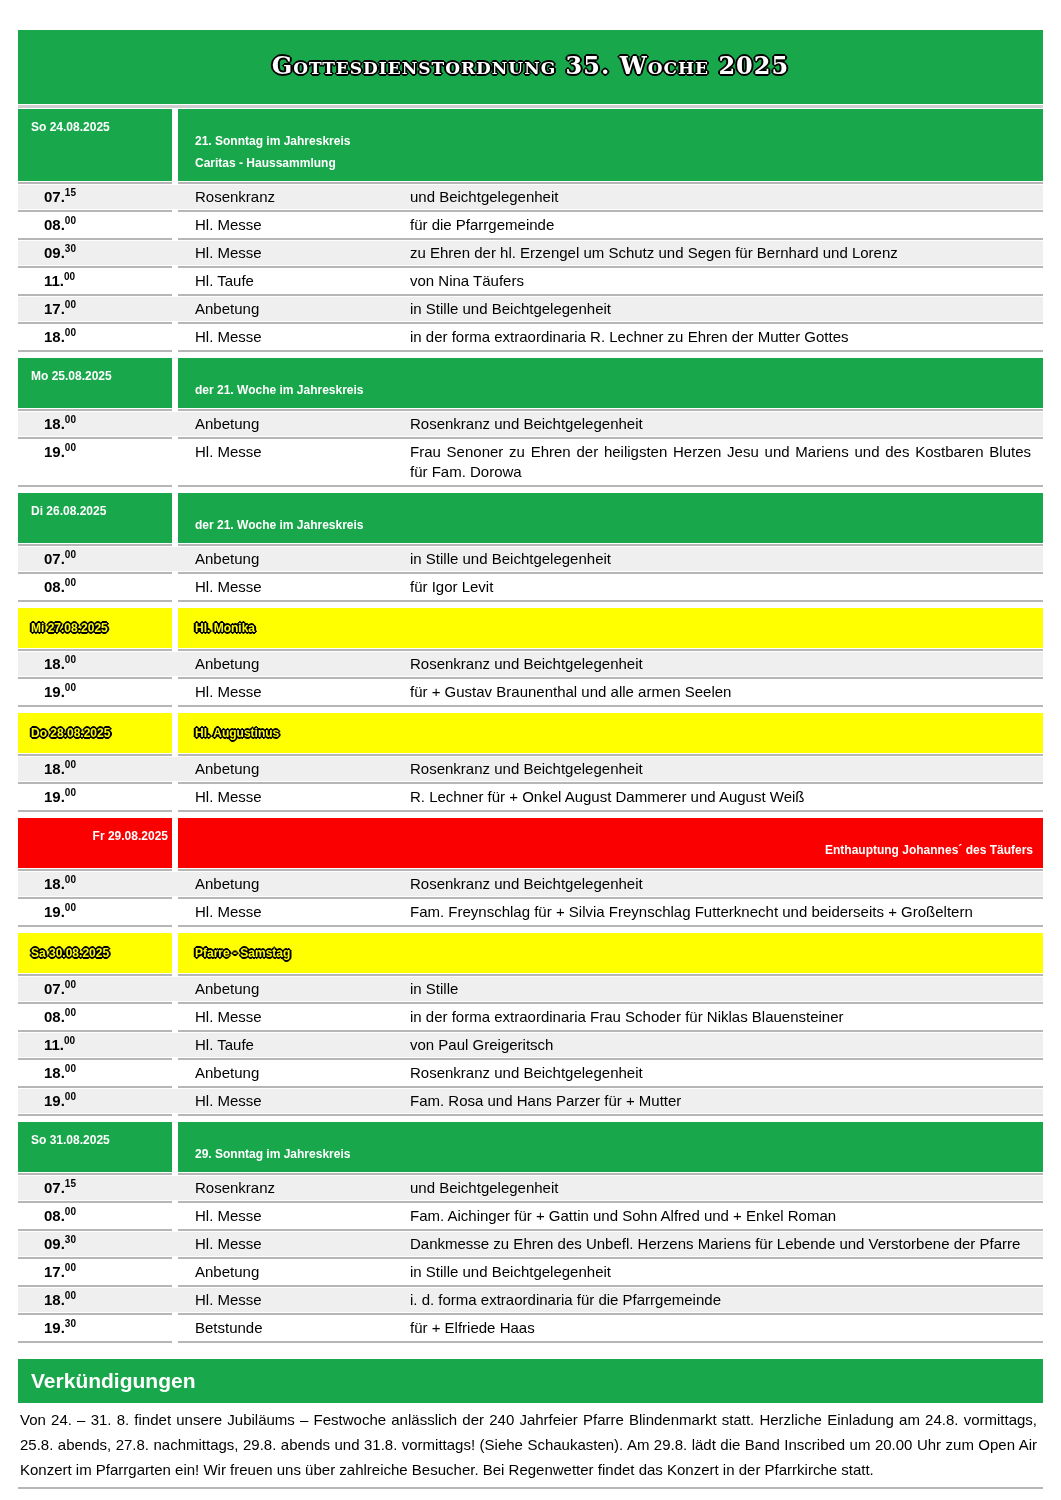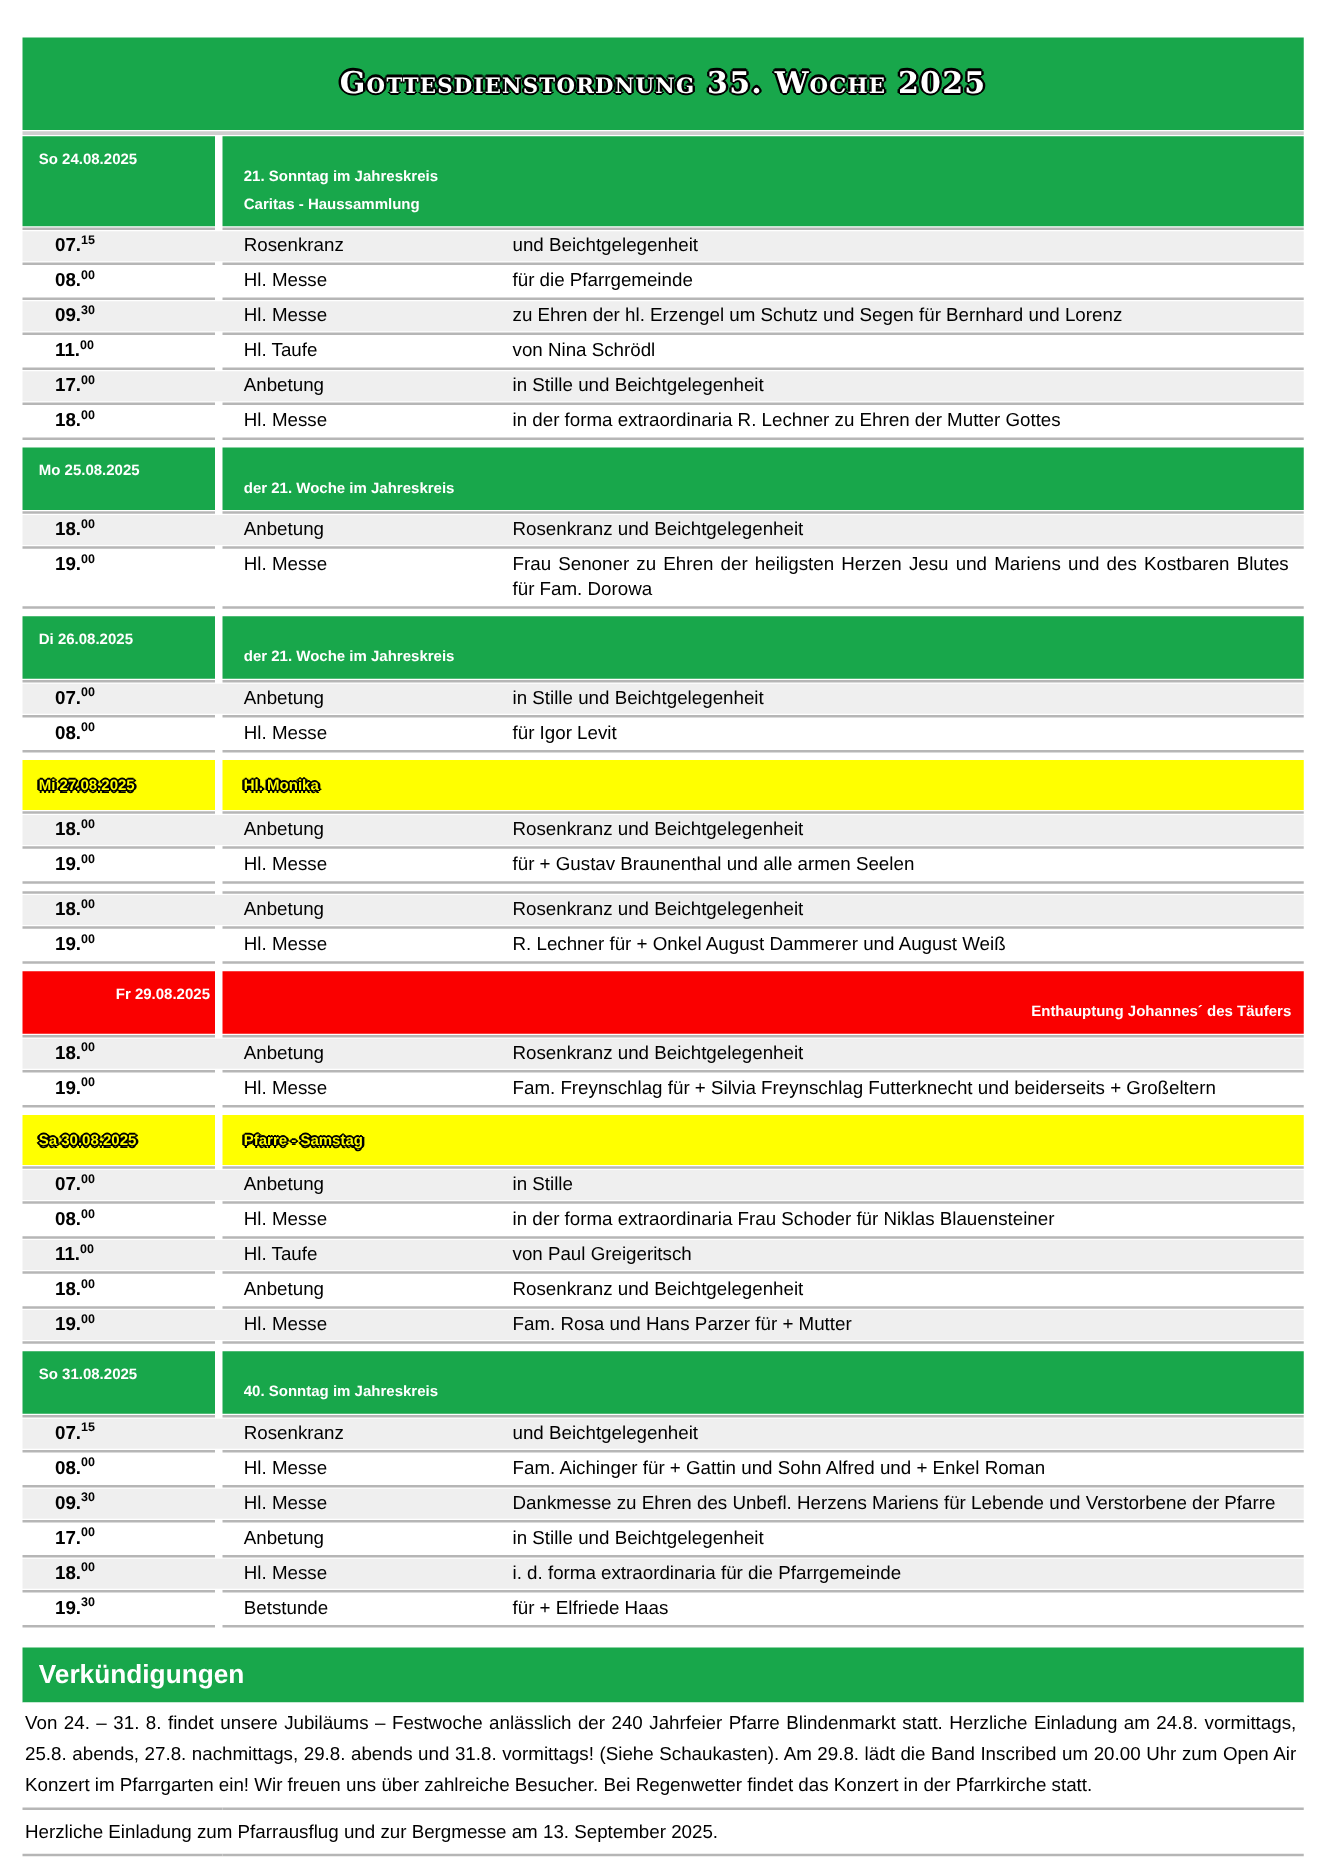--- a/index.html
+++ b/index.html
@@ -125,21 +125,21 @@
           <div class="cell c-detail">zu Ehren der hl. Erzengel um Schutz und Segen für Bernhard und Lorenz</div>
         </div>
         <div class="divider">
           <div class="d1"></div>
           <div class="dgap"></div>
           <div class="d2"></div>
         </div>
         <div class="row">
           <div class="cell c-time">11.<sup>00</sup></div>
           <div class="cell c-what">Hl. Taufe</div>
-          <div class="cell c-detail">von Nina Schrödl</div>
+          <div class="cell c-detail">von Nina Täufers</div>
         </div>
         <div class="divider">
           <div class="d1"></div>
           <div class="dgap"></div>
           <div class="d2"></div>
         </div>
         <div class="row alt">
           <div class="cell c-time">17.<sup>00</sup></div>
           <div class="cell c-what">Anbetung</div>
           <div class="cell c-detail">in Stille und Beichtgelegenheit</div>
@@ -262,20 +262,29 @@
           <div class="cell c-what">Hl. Messe</div>
           <div class="cell c-detail">für + Gustav Braunenthal und alle armen Seelen</div>
         </div>
         <div class="divider">
           <div class="d1"></div>
           <div class="dgap"></div>
           <div class="d2"></div>
         </div>
       </div>
       <div class="section">
+        <div class="sec-head style-yellow">
+          <div class="hc hc1">
+            <div class="hline">Do 28.08.2025</div>
+          </div>
+          <div class="hgap"></div>
+          <div class="hc hc2">
+            <div class="hline">Hl. Augustinus</div>
+          </div>
+        </div>
         <div class="divider">
           <div class="d1"></div>
           <div class="dgap"></div>
           <div class="d2"></div>
         </div>
         <div class="row alt">
           <div class="cell c-time">18.<sup>00</sup></div>
           <div class="cell c-what">Anbetung</div>
           <div class="cell c-detail">Rosenkranz und Beichtgelegenheit</div>
         </div>
@@ -397,21 +406,21 @@
           <div class="d2"></div>
         </div>
       </div>
       <div class="section">
         <div class="sec-head style-green">
           <div class="hc hc1">
             <div class="hline">So 31.08.2025</div>
           </div>
           <div class="hgap"></div>
           <div class="hc hc2">
-            <div class="hline">40. Sonntag im Jahreskreis</div>
+            <div class="hline">29. Sonntag im Jahreskreis</div>
           </div>
         </div>
         <div class="divider">
           <div class="d1"></div>
           <div class="dgap"></div>
           <div class="d2"></div>
         </div>
         <div class="row alt">
           <div class="cell c-time">07.<sup>15</sup></div>
           <div class="cell c-what">Rosenkranz</div>

